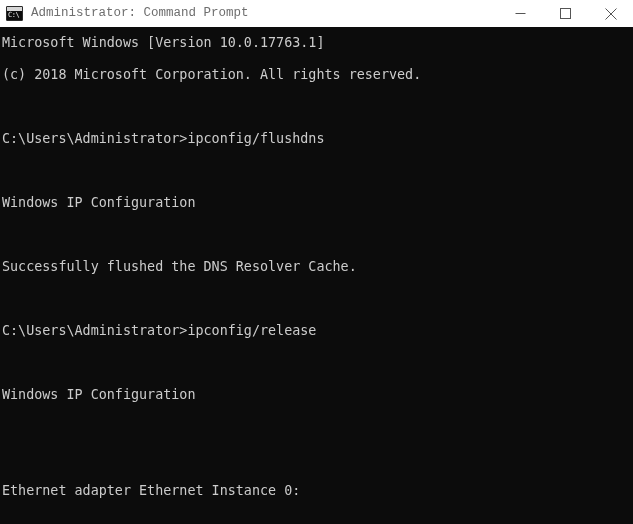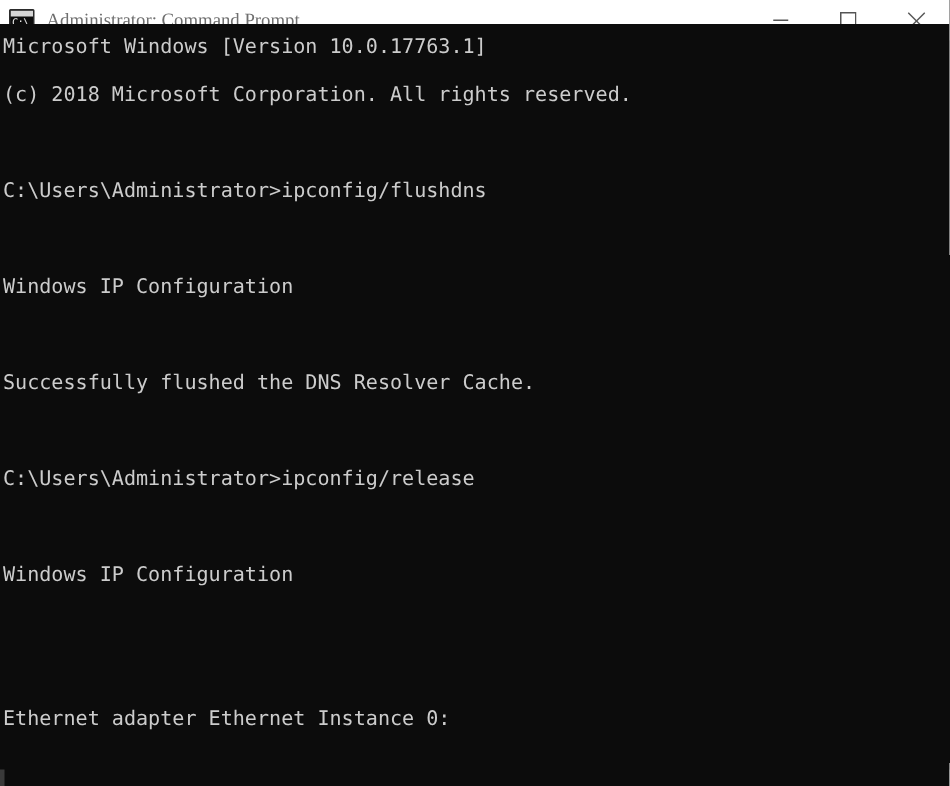--- a/index.html
+++ b/index.html
@@ -61,21 +61,21 @@
     color: #e8e8e8;
     font-family: "DejaVu Sans Mono", monospace;
     font-size: 7px;
     line-height: 9px;
     letter-spacing: -0.5px;
     white-space: nowrap;
   }
   #title-text {
     margin-left: 8px;
     color: #6e6e6e;
-    font-family: Liberation Serif, serif;
+    font-family: Liberation Mono, monospace;
     font-size: 12.5px;
     line-height: 27px;
     white-space: nowrap;
     overflow: hidden;
     text-overflow: ellipsis;
   }
   #window-controls {
     display: flex;
     height: 100%;
     flex: 0 0 auto;
@@ -94,21 +94,21 @@
   #terminal-scroll-edge {
     position: absolute;
     top: 27px;
     left: 0;
     width: 3px;
     height: 497px;
     background: #3a3a3a;
   }
   #terminal {
     position: absolute;
-    top: 16px;
+    top: 27px;
     left: 0;
     width: 633px;
     height: 497px;
     background: #0c0c0c;
     overflow: hidden;
   }
   #terminal-lines {
     position: absolute;
     top: 0;
     left: 2px;

